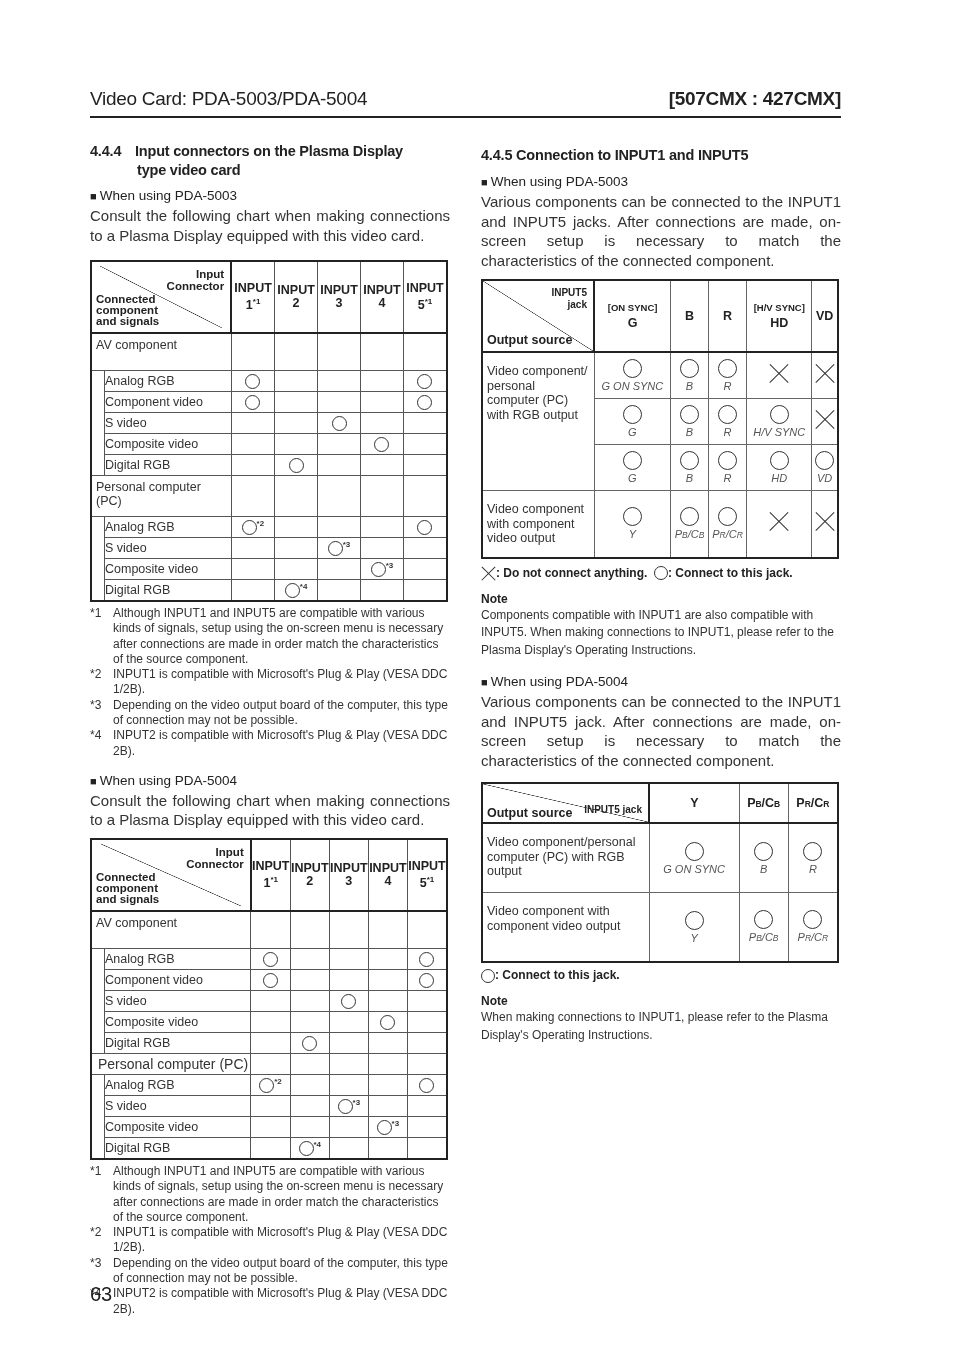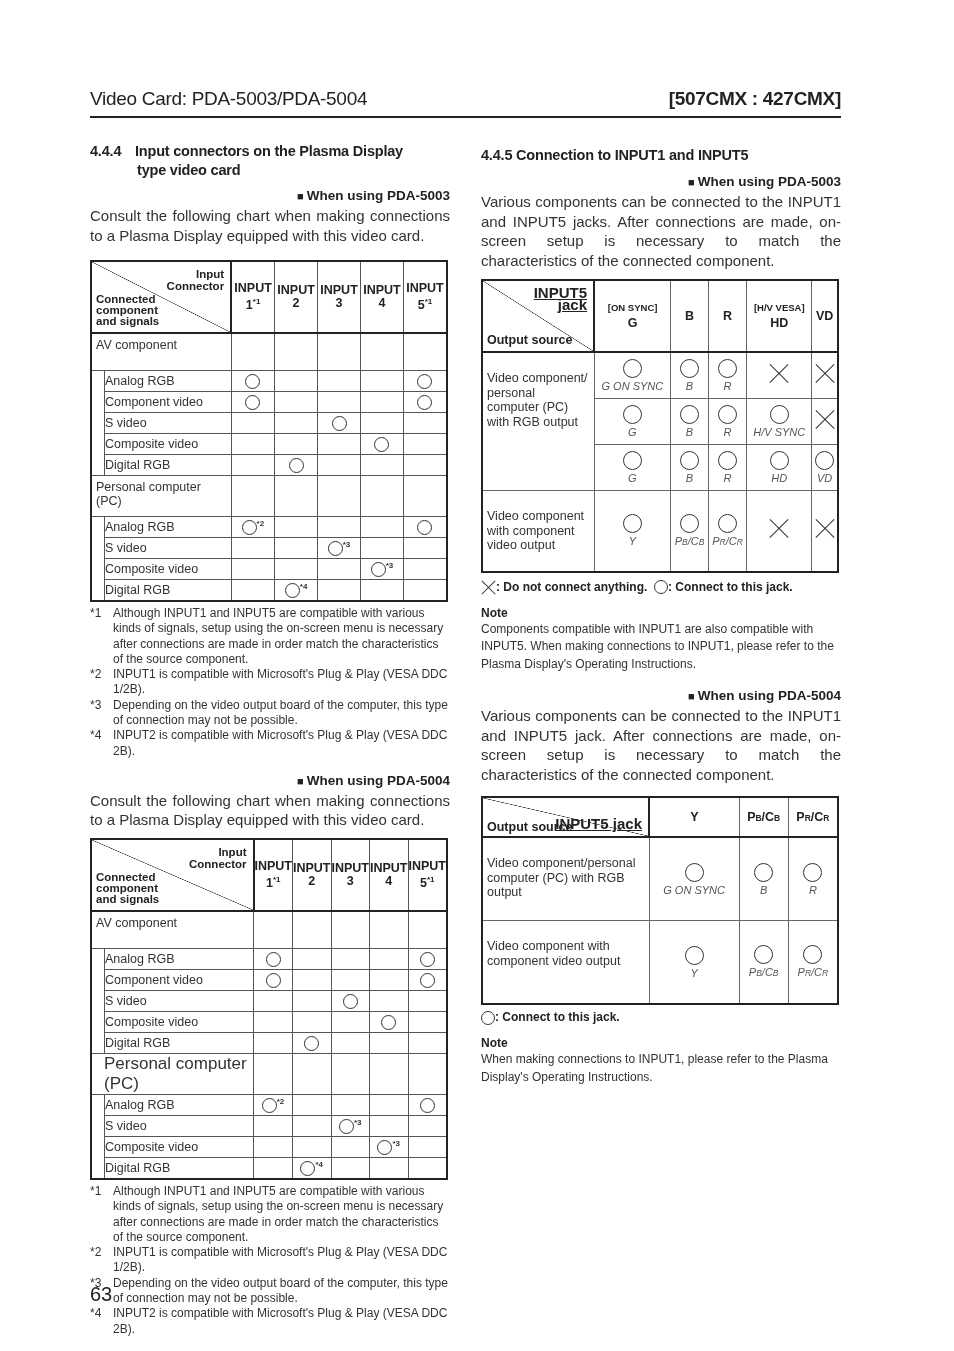--- a/index.html
+++ b/index.html
@@ -6,50 +6,50 @@
   body { width:954px; height:1351px; position:relative; font-family:"Liberation Sans", sans-serif; color:#222; overflow:hidden; }
   .header { position:absolute; left:90px; top:86px; width:751px; height:30px; border-bottom:2px solid #222; }
   .header .title { position:absolute; left:0; top:2px; font-size:19px; font-weight:normal; letter-spacing:-0.3px; }
   .header .model { position:absolute; right:0; top:2px; font-size:19px; font-weight:bold; letter-spacing:-0.3px; }
   .col { position:absolute; width:360px; }
   #col-left { left:90px; top:142px; }
   #col-right { left:481px; top:146px; }
   h2 { font-size:14.5px; font-weight:bold; margin:0; line-height:19px; letter-spacing:-0.2px; }
   h2 .num { display:inline-block; width:45px; }
   h2 .cont { padding-left:47px; display:block; }
-  h3 { font-size:13.5px; font-weight:bold; margin:0; line-height:19px;text-align:right; }
+  h3 { font-size:13.5px; font-weight:normal; margin:0; line-height:19px; }
   h3::before { content:"■ "; font-size:11px; }
   p.body { font-size:15px; line-height:19.5px; margin:0; text-align:justify; color:#333; }
   .note-h { font-size:12px; font-weight:bold; margin:0; line-height:16px; }
   p.note { font-size:12px; line-height:17.5px; margin:0; color:#333; }
   table.grid { border-collapse:collapse; width:358px; border:2px solid #222; font-size:12.5px; color:#333; }
   table.grid td { border:1px solid #555; padding:0; height:20px; text-align:center; vertical-align:middle; }
   table.grid td.lbl { text-align:left; }
   table.grid td.group { text-align:left; padding-left:4px; vertical-align:top; padding-top:4px; }
   table.grid td.indent { width:12px; border-top:none; border-bottom:none; }
-  table.grid tr.head td { border-bottom:2px solid #222; font-weight:bold; font-size:12.5px; color:#222; line-height:13px; }
+  table.grid tr.head td { border-bottom:2px solid #222; font-weight:bold; font-size:12.5px; color:#222; line-height:13px;border-radius:24px; }
   table.grid td.diag { position:relative; height:70px; background:linear-gradient(to top right, transparent calc(50% - 0.6px), #333 50%, transparent calc(50% + 0.6px)); border-right:2px solid #222; }
   .diag .tr { position:absolute; right:6px; top:6px; text-align:right; font-size:11.5px; font-weight:bold; line-height:12px; }
   .diag .bl { position:absolute; left:4px; bottom:5px; text-align:left; font-size:11.5px; font-weight:bold; line-height:11px; }
   .circ { display:inline-block; width:13px; height:13px; border:1.2px solid #333; border-radius:50%; vertical-align:middle; position:relative; }
   .circ.big { width:17px; height:17px; }
   sup { font-size:8px; font-weight:bold; }
   .xmark { display:inline-block; width:20px; height:20px; position:relative; }
   .xmark::before, .xmark::after { content:""; position:absolute; left:-3px; top:9px; width:26px; height:1.2px; background:#333; }
   .xmark::before { transform:rotate(45deg); }
   .xmark::after { transform:rotate(-45deg); }
   table.conn { border-collapse:collapse; width:358px; border:2px solid #222; font-size:12.5px; color:#333; }
   table.conn td { border:1px solid #666; padding:0; text-align:center; vertical-align:middle; }
   table.conn tr.head td { border-bottom:2px solid #222; font-weight:bold; color:#222; font-size:12.5px; }
   table.conn td.diag { position:relative; background:linear-gradient(to top right, transparent calc(50% - 0.6px), #333 50%, transparent calc(50% + 0.6px)); border-right:2px solid #222; }
-  table.conn .diag .tr { font-size:15px;text-decoration:underline; }
+  table.conn .diag .tr { font-size:10px; }
   table.conn .diag .bl { font-size:12.5px; }
   .jk { display:block; font-size:11px; color:#555; line-height:12px; margin-top:2px;font-style:italic; }
   .small-h { display:block; font-size:9.5px; font-weight:bold; margin-bottom:3px; }
-  table.conn td.src { text-align:left; padding:18px 4px; vertical-align:top; font-size:12.5px; line-height:14.5px; }
+  table.conn td.src { text-align:left; padding:11px 4px; vertical-align:top; font-size:12.5px; line-height:14.5px; }
   .foot { font-size:12px; line-height:15.3px; color:#333; margin:0; padding:0; list-style:none; }
   .foot li { position:relative; padding-left:23px; }
   .foot li .mk { position:absolute; left:0; top:0; }
   .legend { font-size:12px; font-weight:bold; line-height:16px; color:#222; }
   .legend .circ { width:12px; height:12px; }
   .legend .xmark { width:15px; height:15px; vertical-align:middle; }
   .legend .xmark::before, .legend .xmark::after { top:7px; width:19px; left:-2px; }
   .pageno { position:absolute; left:90px; top:1283px; font-size:20px; color:#222; }
   .sub { font-size:8.5px; }
 </style>
@@ -256,21 +256,21 @@
           <tr>
             <td class="indent"></td>
             <td class="lbl">Digital RGB</td>
             <td></td>
             <td><span class="circ"></span></td>
             <td></td>
             <td></td>
             <td></td>
           </tr>
           <tr>
-            <td class="group" colspan="2" style="height:20px;font-size:17px;padding-left:12px;padding-top:0;vertical-align:middle">Personal computer (PC)</td>
+            <td class="group" colspan="2" style="height:20px;font-size:14px;padding-left:6px;padding-top:0;vertical-align:middle">Personal computer (PC)</td>
             <td></td>
             <td></td>
             <td></td>
             <td></td>
             <td></td>
           </tr>
           <tr>
             <td class="indent"></td>
             <td class="lbl">Analog RGB</td>
             <td><span class="circ"></span><sup>*2</sup></td>
@@ -327,21 +327,21 @@
   <table class="conn" id="tbl-c">
       <tbody>
         <tr class="head">
           <td class="diag" style="width:110px;height:70px">
             <div class="tr">INPUT5<br>jack</div>
             <div class="bl">Output source</div>
           </td>
           <td><span class="small-h">[ON SYNC]</span>G</td>
           <td>B</td>
           <td>R</td>
-          <td><span class="small-h">[H/V VESA]</span>HD</td>
+          <td><span class="small-h">[H/V SYNC]</span>HD</td>
           <td>VD</td>
         </tr>
         <tr>
           <td class="src" rowspan="3">Video component/ personal computer (PC) with RGB output</td>
           <td style="height:45px"><span class="circ big"></span><span class="jk">G ON SYNC</span></td>
           <td style="height:45px"><span class="circ big"></span><span class="jk">B</span></td>
           <td style="height:45px"><span class="circ big"></span><span class="jk">R</span></td>
           <td style="height:45px"><span class="xmark"></span></td>
           <td style="height:45px"><span class="xmark"></span></td>
         </tr>

